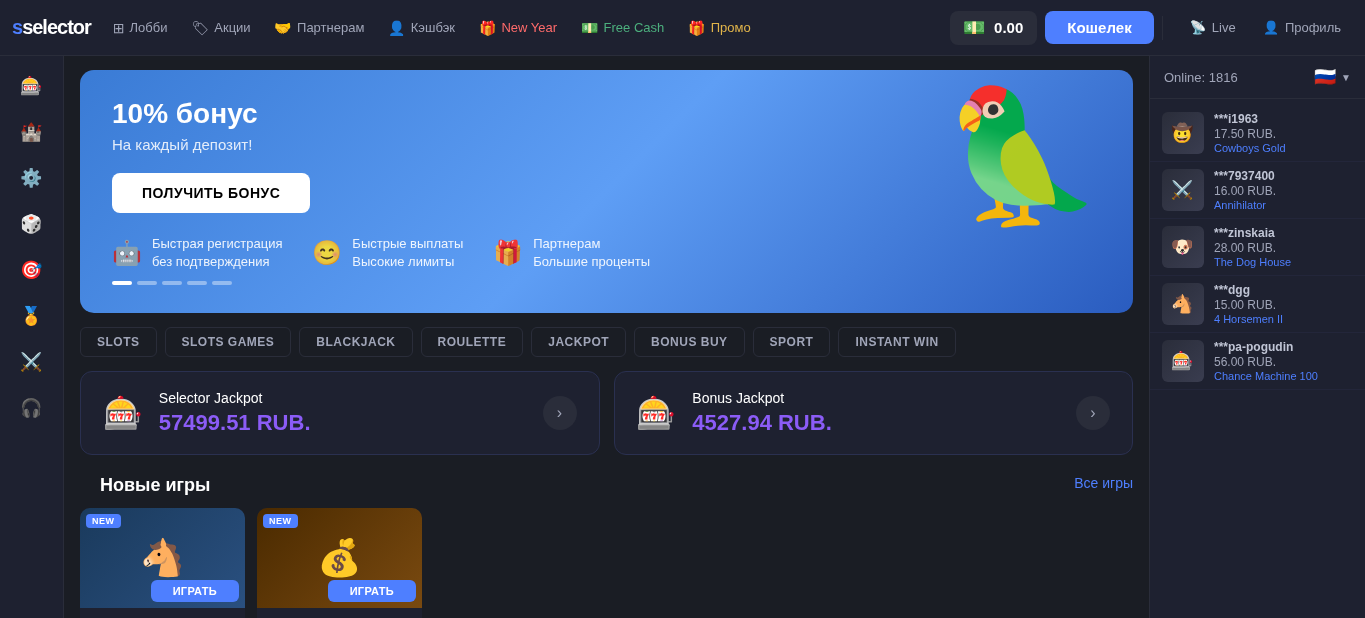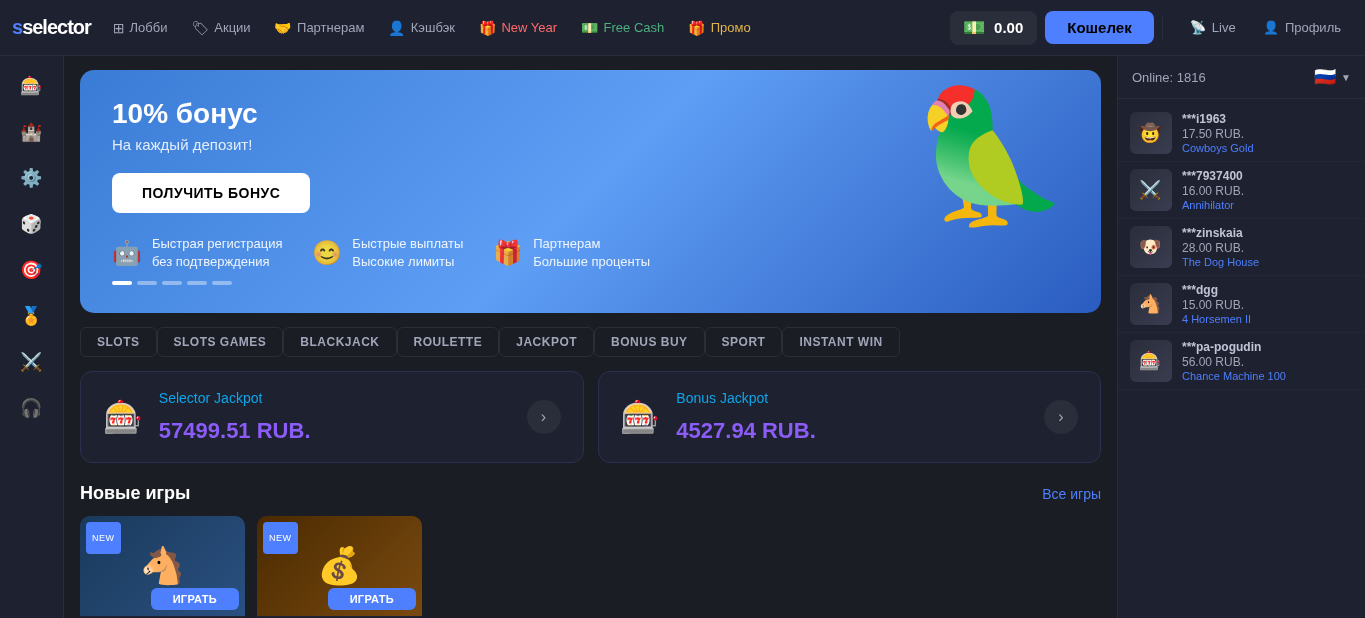--- a/index.html
+++ b/index.html
@@ -59,21 +59,21 @@
       border-radius: 8px;
       padding: 6px 14px;
       font-size: 15px;
       font-weight: 600;
     }
     .balance-icon { color: #4caf7d; font-size: 18px; }
     .wallet-btn {
       background: #4e7fff;
       border: none;
       border-radius: 8px;
-      color: #000000;
+      color: #ffffff;
       font-size: 15px;
       font-weight: 700;
       padding: 8px 22px;
       cursor: pointer;
     }
     .right-nav {
       display: flex;
       align-items: center;
       gap: 4px;
       margin-left: 8px;
@@ -190,20 +190,21 @@
       width: 20px;
       height: 4px;
       border-radius: 2px;
       background: rgba(255,255,255,0.4);
     }
     .dot.active { background: #fff; }
 
     
     .game-tabs {
       display: flex;
+      gap: 8px;
       margin-bottom: 14px;
       flex-wrap: wrap;
     }
     .game-tab {
       background: transparent;
       border: 1px solid #2a2d3a;
       color: #a0a5b8;
       border-radius: 6px;
       padding: 7px 16px;
       font-size: 12px;
@@ -224,41 +225,41 @@
       border: 1px solid #2a3050;
       border-radius: 12px;
       padding: 18px 22px;
       display: flex;
       align-items: center;
       gap: 16px;
       position: relative;
     }
     .jackpot-icon { font-size: 32px; color: #4e7fff; }
     .jackpot-info { flex: 1; }
-    .jackpot-label { font-size: 14px; color: #0ea5e9; margin-bottom: 12px; }
+    .jackpot-label { font-size: 14px; color: #ffffff; margin-bottom: 4px; }
     .jackpot-amount { font-size: 22px; font-weight: 800; color: #8b5cf6; }
     .jackpot-arrow {
       width: 34px;
       height: 34px;
       background: #2a2d3a;
       border-radius: 50%;
       display: flex;
       align-items: center;
       justify-content: center;
       cursor: pointer;
       font-size: 16px;
       color: #a0a5b8;
     }
 
     
     .section-header {
       display: flex;
-      align-items: center;
       justify-content: space-between;
       margin-bottom: 12px;
+      margin-left: 20px;
     }
     .section-title {
       font-size: 18px;
       font-weight: 700;
       color: #fff;
     }
     .section-link {
       font-size: 14px;
       color: #4e7fff;
       cursor: pointer;
@@ -287,22 +288,22 @@
     }
     .game-thumb.miner { background: linear-gradient(135deg, #1a3a5c, #2a5080); }
     .game-thumb.regal { background: linear-gradient(135deg, #4a2a00, #7a4a10); }
     .new-badge {
       position: absolute;
       top: 6px;
       left: 6px;
       background: #4e7fff;
       color: #fff;
       font-size: 9px;
-      font-weight: 400;
-      padding: 11px 6px;
+      font-weight: 700;
+      padding: 2px 6px;
       border-radius: 4px;
       letter-spacing: 0.5px;
     }
     .play-btn {
       position: absolute;
       bottom: 6px;
       right: 6px;
       background: #4e7fff;
       color: #fff;
       border: none;
@@ -315,21 +316,21 @@
     }
     .game-info {
       padding: 8px 10px;
       font-size: 12px;
       font-weight: 600;
       color: #c0c5d5;
     }
 
     
     .right-panel {
-      width: 248px;
+      width: 216px;
       background: #1e2130;
       border-left: 1px solid #2a2d3a;
       display: flex;
       flex-direction: column;
     }
     .right-panel-header {
       display: flex;
       align-items: center;
       justify-content: space-between;
       padding: 10px 14px;

